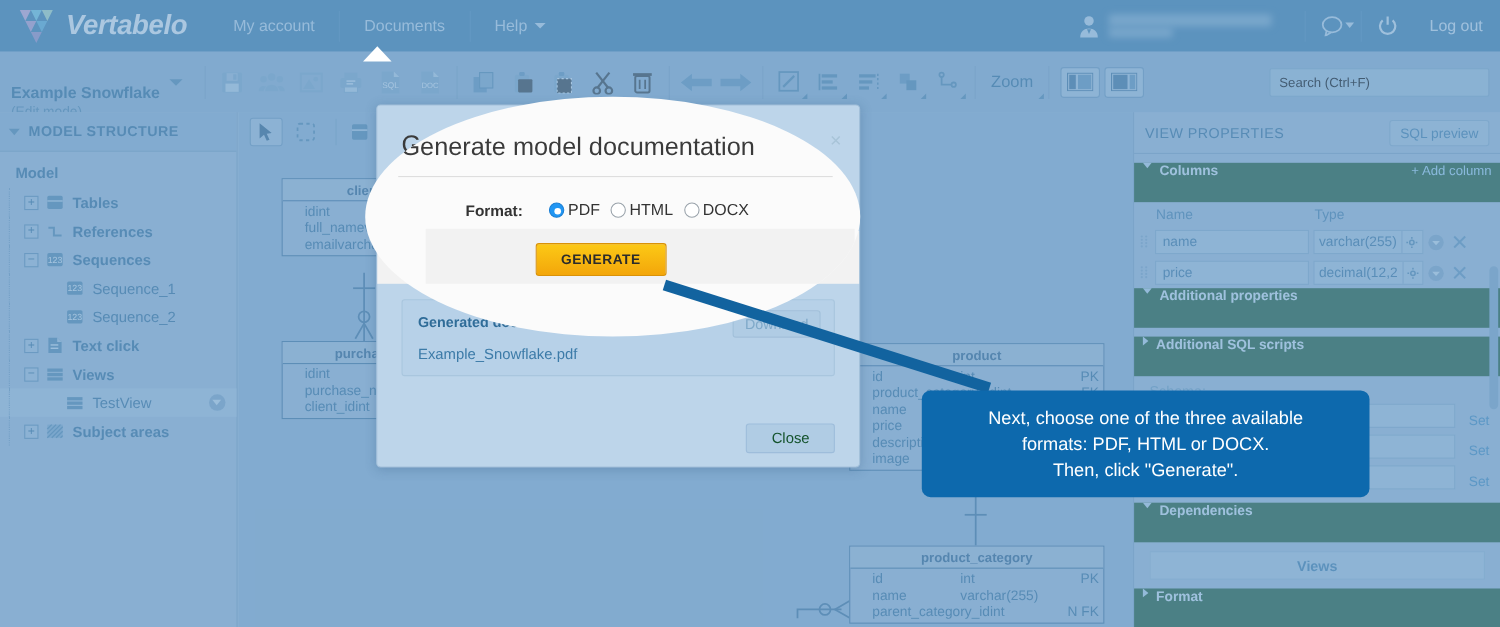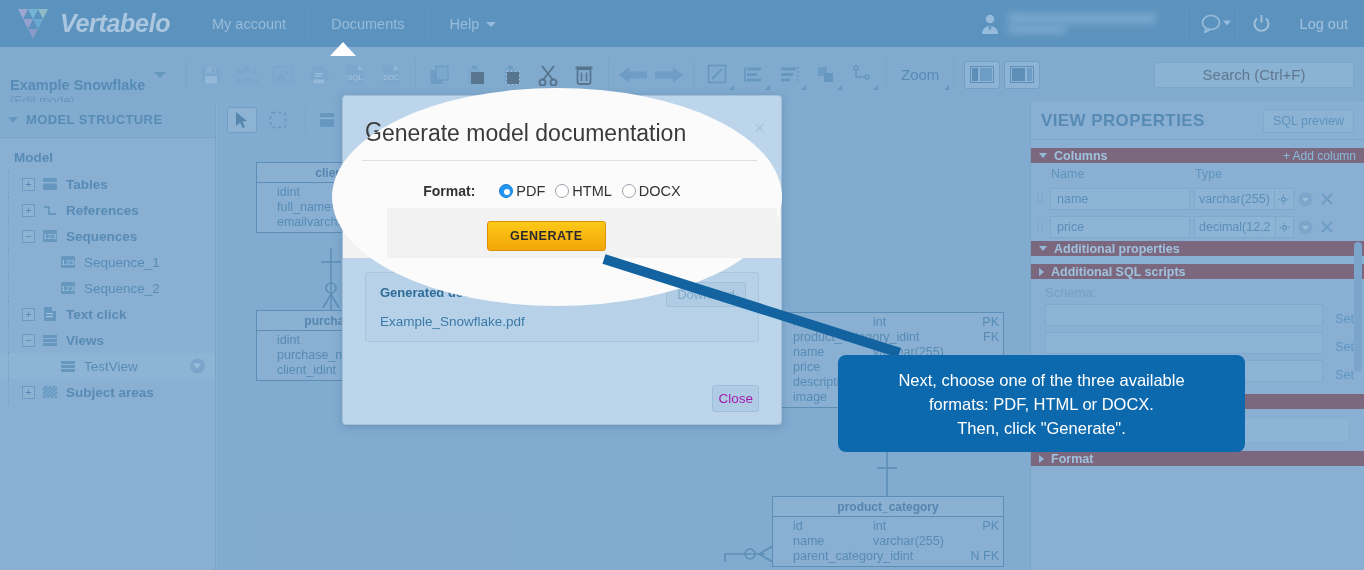--- a/index.html
+++ b/index.html
@@ -86,21 +86,21 @@
     border-right: 5px solid #4f86ad;
   }
   .panel-toggle {
     width: 36px; height: 28px; border: 1px solid #6d98bd; border-radius: 3px;
     background: #a8c5dd; margin-left: 4px; display: flex; align-items: center;
     justify-content: center;
   }
   .search-box {
     margin-left: auto; margin-right: 10px; width: 200px; height: 26px;
     background: #a0c0da; border: 1px solid #7fa6c6; border-radius: 2px;
-    color: #404040; font-size: 15px; padding: 0 8px; line-height: 24px; text-align: center;
+    color: #000000; font-size: 12px; padding: 0 8px; line-height: 24px;
   }
 
   
   .left-panel {
     position: absolute; top: 102px; left: 0; width: 216px; bottom: 0;
     background: #9dbad7; border-right: 1px solid #7ea3c4;
   }
   .panel-header {
     height: 36px; background: #8fb2d2; display: flex; align-items: center;
     padding-left: 8px; border-bottom: 1px solid #7ea3c4;
@@ -177,27 +177,27 @@
 
   
   .right-panel {
     position: absolute; top: 102px; right: 0; width: 334px; bottom: 0;
     background: #9dbad7; border-left: 1px solid #7ea3c4;
   }
   .rp-header {
     height: 38px; display: flex; align-items: center; padding: 0 10px;
     border-bottom: 1px solid #7ea3c4;
   }
-  .rp-title { color: #2f6c98; font-size: 17px; font-weight: bold; letter-spacing: 0.4px; }
+  .rp-title { color: #2f6c98; font-size: 13px; font-weight: normal; letter-spacing: 0.4px; }
   .sql-preview-btn {
     margin-left: auto; background: #a7c4dc; border: 1px solid #86aac9;
     border-radius: 3px; color: #3b7aa8; font-size: 12.5px; padding: 4px 9px;
   }
   .section-bar {
-    height: 15px; background: #7f1d1d; display: flex; align-items: center;
+    height: 36px; background: #14532d; display: flex; 
     padding: 0 8px; margin-top: 8px;
   }
   .section-bar.nomargin { margin-top: 0; }
   .sb-caret-d {
     width: 0; height: 0; margin-right: 7px;
     border-left: 4px solid transparent; border-right: 4px solid transparent;
     border-top: 5px solid #b6d3e8;
   }
   .sb-caret-r {
     width: 0; height: 0; margin-right: 7px;
@@ -298,21 +298,21 @@
   .gen-doc-title { color: #2f6c98; font-size: 13px; font-weight: bold; }
   .gen-doc-file { color: #3c7ba8; font-size: 13.5px; margin-top: 14px; }
   .download-btn {
     position: absolute; right: 12px; top: 9px; background: #b0cce4;
     border: 1px solid #a2c0da; border-radius: 3px;
     color: #7fa9c9; font-size: 13px; padding: 4px 10px;
   }
   .close-btn {
     position: absolute; right: 22px; bottom: 12px; background: #b0cce4;
     border: 1px solid #9ebddb; border-radius: 3px;
-    color: #a21caf; font-size: 13.5px; padding: 5px 5px;
+    color: #14532d; font-size: 13.5px; padding: 5px 22px;
   }
 
   
   .spotlight {
     position: absolute; left: 332px; top: 88px; width: 450px; height: 218px;
     border-radius: 50%;
     background: #fbfbfb;
     overflow: hidden;
   }
   .spot-inner { position: relative; width: 450px; height: 218px; }
@@ -775,20 +775,21 @@
             </div>
           <div class="tr">
               <span class="c1">client_id</span>
               <span class="c2">int</span>
               <span class="c3">FK</span>
             </div>
         </div>
       </div>
 
       <div class="ertable" style="left:555px;top:210px;width:232px;">
+        <div class="th">product</div>
         <div class="tb">
           <div class="tr">
               <span class="c1">id</span>
               <span class="c2">int</span>
               <span class="c3">PK</span>
             </div>
           <div class="tr">
               <span class="c1">product_category_id</span>
               <span class="c2">int</span>
               <span class="c3">FK</span>

